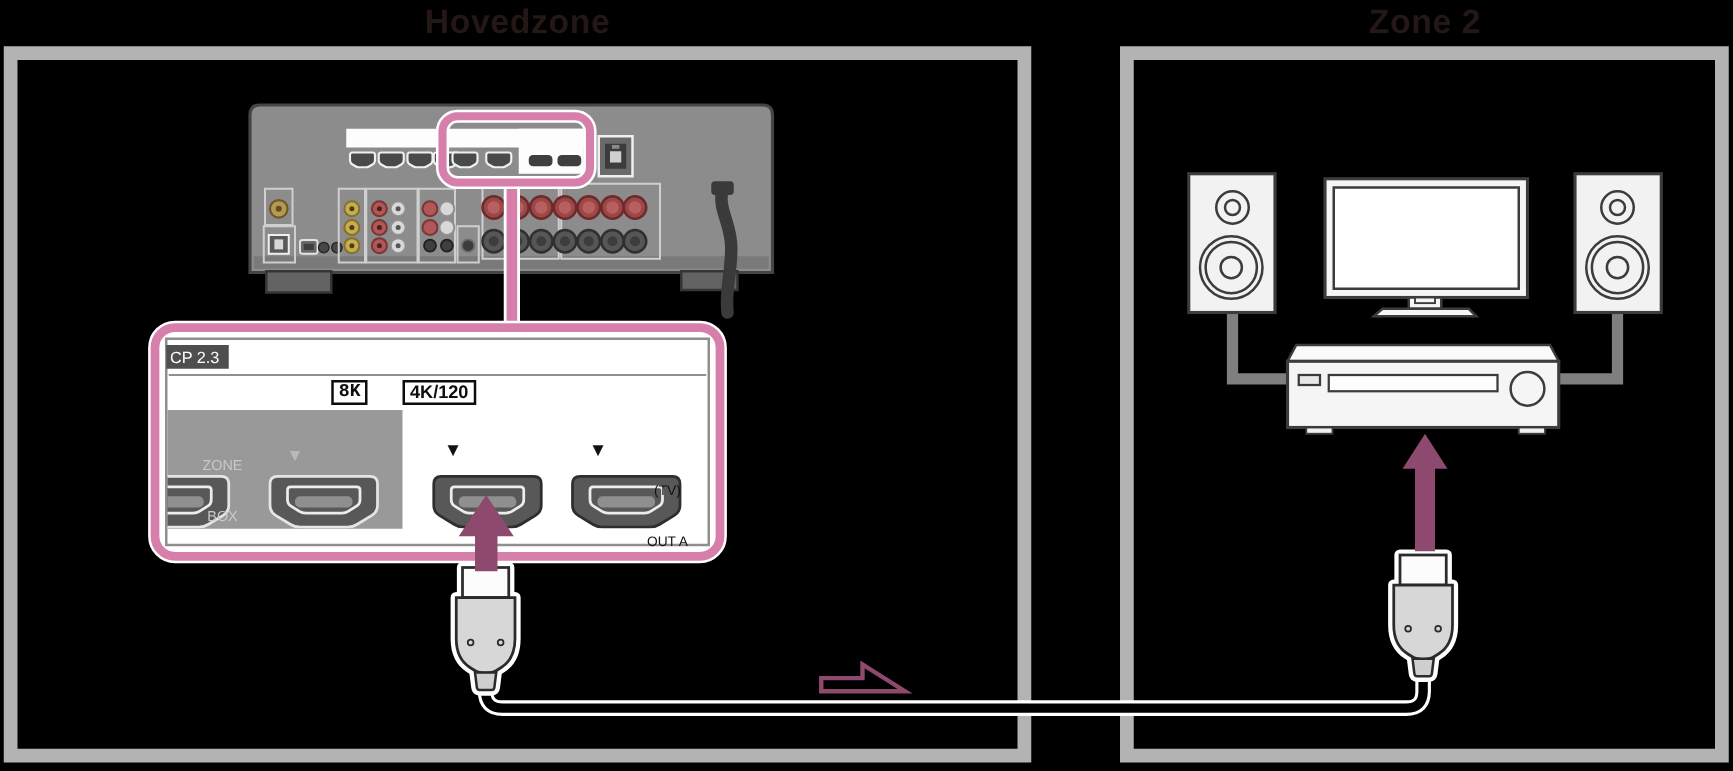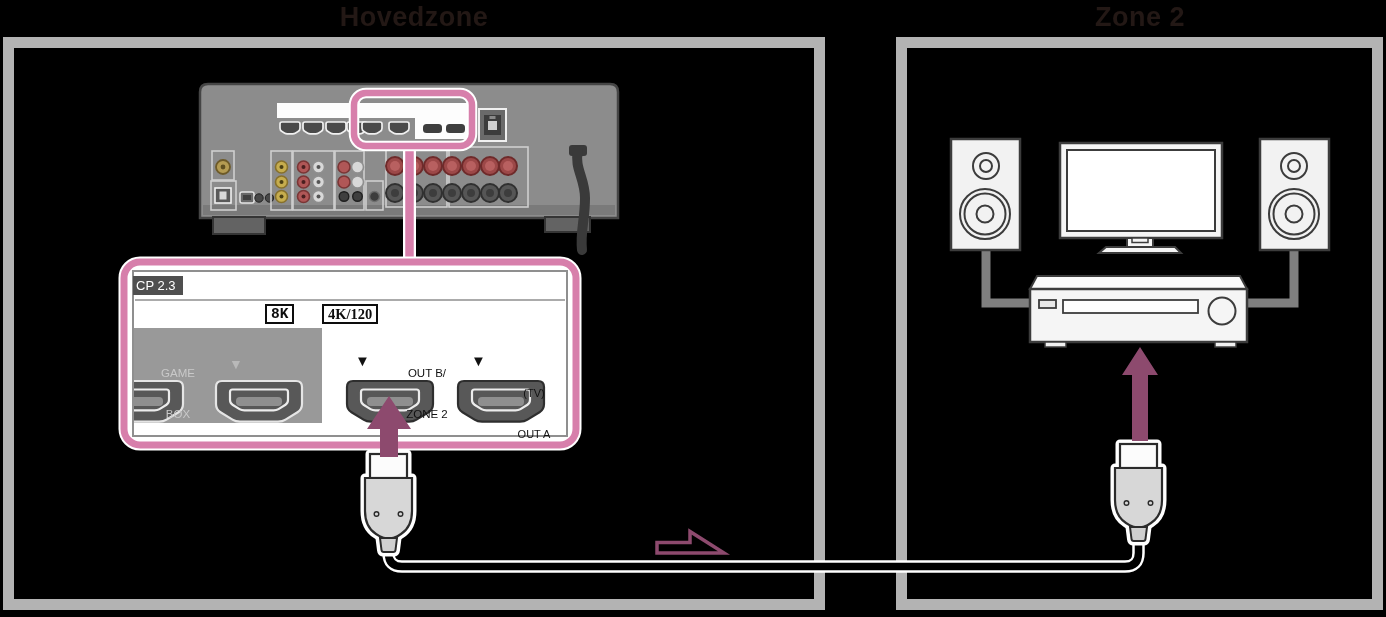--- a/index.html
+++ b/index.html
@@ -20,21 +20,21 @@
   .lbl.right{text-align:right;}
   .cp-label{
     position:absolute;left:133px;top:276px;background:#4f4f4f;color:#ffffff;
     font-size:13px;line-height:19px;padding:0 7px 0 3px;font-weight:500;
   }
   .badge{
     position:absolute;top:304px;border:2.5px solid #0d0d0d;background:#fff;color:#0d0d0d;
     font-size:14.5px;font-weight:600;line-height:16px;padding:0 4px;white-space:nowrap;
   }
   .badge.b8k{left:265px;font-family:Liberation Mono, monospace;}
-  .badge.b4k{left:322px;font-family:Liberation Serif, serif;}
+  .badge.b4k{left:322px;}
   .gray-txt{color:#c9c9c9;font-weight:500;}
   .blk-txt{color:#111;font-weight:500;}
   .tri{position:absolute;font-size:14px;line-height:14px;}
 </style>
 </head>
 <body>
 
 <div class="canvas">
 
   <div class="panel left"></div>
@@ -309,33 +309,29 @@
         <rect x="1215" y="342" width="21" height="5" fill="#f0f0f0" stroke="#3c3c3c" stroke-width="1.5"></rect>
       </g>
     </g>
   </svg>
 
   <div class="cp-label">CP 2.3</div>
   <div class="badge b8k">8K</div>
   <div class="badge b4k">4K/120</div>
 
   <div class="lbl center gray-txt" style="left:147px;top:340px;width:62px;font-size:11.5px;">
-    <div>GAME</div>
+    <div>ZONE</div>
     <div>BOX</div>
   </div>
 
   <div class="tri" style="left:229px;top:357px;color:#b9b9b9;">▼</div>
 
 
   <div class="tri" style="left:355px;top:354px;color:#111;font-size:15px;">▼</div>
 
-  <div class="lbl center blk-txt" style="left:396px;top:340px;width:62px;font-size:11.5px;">
-    <div>OUT B/</div>
-    <div>ZONE 2</div>
-  </div>
 
   <div class="tri" style="left:471px;top:354px;color:#111;font-size:15px;">▼</div>
 
   <div class="lbl center blk-txt" style="left:506px;top:360px;width:56px;font-size:11px;">
     <div>(TV)</div>
     <div>OUT A</div>
   </div>
 
 </div>
 

